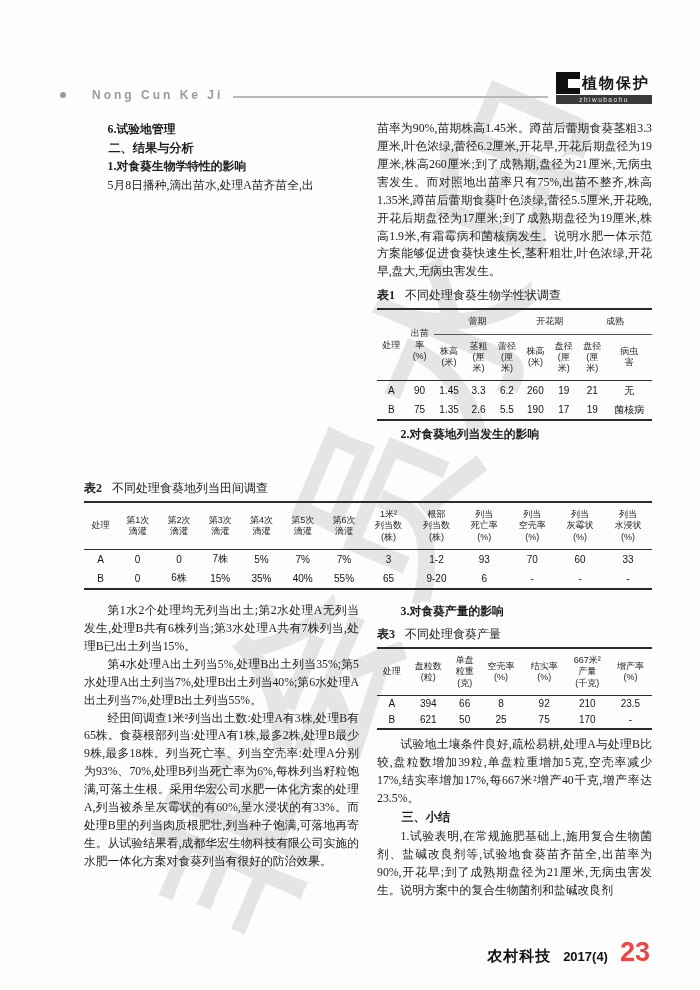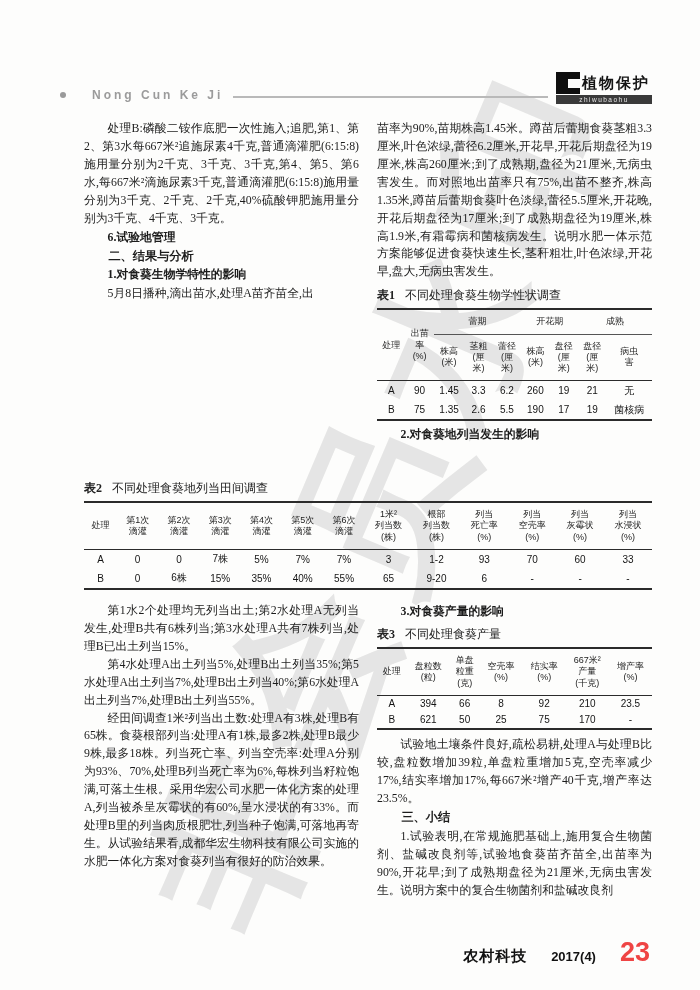--- a/index.html
+++ b/index.html
@@ -65,21 +65,21 @@
   }
   table.datatable td{
     font-size:10px;color:#141414;padding:2.5px 1px;text-align:center;vertical-align:middle;
   }
   table.datatable thead tr:last-child th,
   table.datatable thead th[rowspan]{border-bottom:1px solid #2b2b2b;}
   table.datatable th.grp{border-bottom:1px solid #555;}
   
   .footer{
     position:absolute;right:50px;bottom:22px;z-index:2;
-    display:flex;align-items:baseline;gap:24px;
+    display:flex;align-items:baseline;gap:12px;
     font-family:"Liberation Sans","DejaVu Sans",sans-serif;
   }
   .ft-journal{font-weight:bold;font-size:15px;letter-spacing:1px;color:#111;}
   .ft-issue{font-weight:bold;font-size:13px;color:#111;}
   .ft-page{font-weight:bold;font-size:27px;color:#ef4444;}
 </style>
 </head>
 <body>
 
 <div class="page">
@@ -96,21 +96,20 @@
         <span class="badge-title">植物保护</span>
       </div>
       <div class="badge-bar">zhiwubaohu</div>
     </div>
   </div>
 
   <div class="content">
 
     <section class="cols top">
       <div class="col">
-        <p class="ind">处理B:磷酸二铵作底肥一次性施入;追肥,第1、第2、第3水每667米²追施尿素4千克,普通滴灌肥(6:15:8)施用量分别为2千克、3千克、3千克,第4、第5、第6水,每667米²滴施尿素3千克,普通滴灌肥(6:15:8)施用量分别为3千克、2千克、2千克,40%硫酸钾肥施用量分别为3千克、4千克、3千克。</p>
         <div class="h-sub">6.试验地管理</div>
         <div class="h-main">二、结果与分析</div>
         <div class="h-sub">1.对食葵生物学特性的影响</div>
         <p class="ind">5月8日播种,滴出苗水,处理A苗齐苗全,出</p>
       </div>
 
       <div class="col">
         <p>苗率为90%,苗期株高1.45米。蹲苗后蕾期食葵茎粗3.3厘米,叶色浓绿,蕾径6.2厘米,开花早,开花后期盘径为19厘米,株高260厘米;到了成熟期,盘径为21厘米,无病虫害发生。而对照地出苗率只有75%,出苗不整齐,株高1.35米,蹲苗后蕾期食葵叶色淡绿,蕾径5.5厘米,开花晚,开花后期盘径为17厘米;到了成熟期盘径为19厘米,株高1.9米,有霜霉病和菌核病发生。说明水肥一体示范方案能够促进食葵快速生长,茎秆粗壮,叶色浓绿,开花早,盘大,无病虫害发生。</p>
 
         <div class="tbl-cap">

